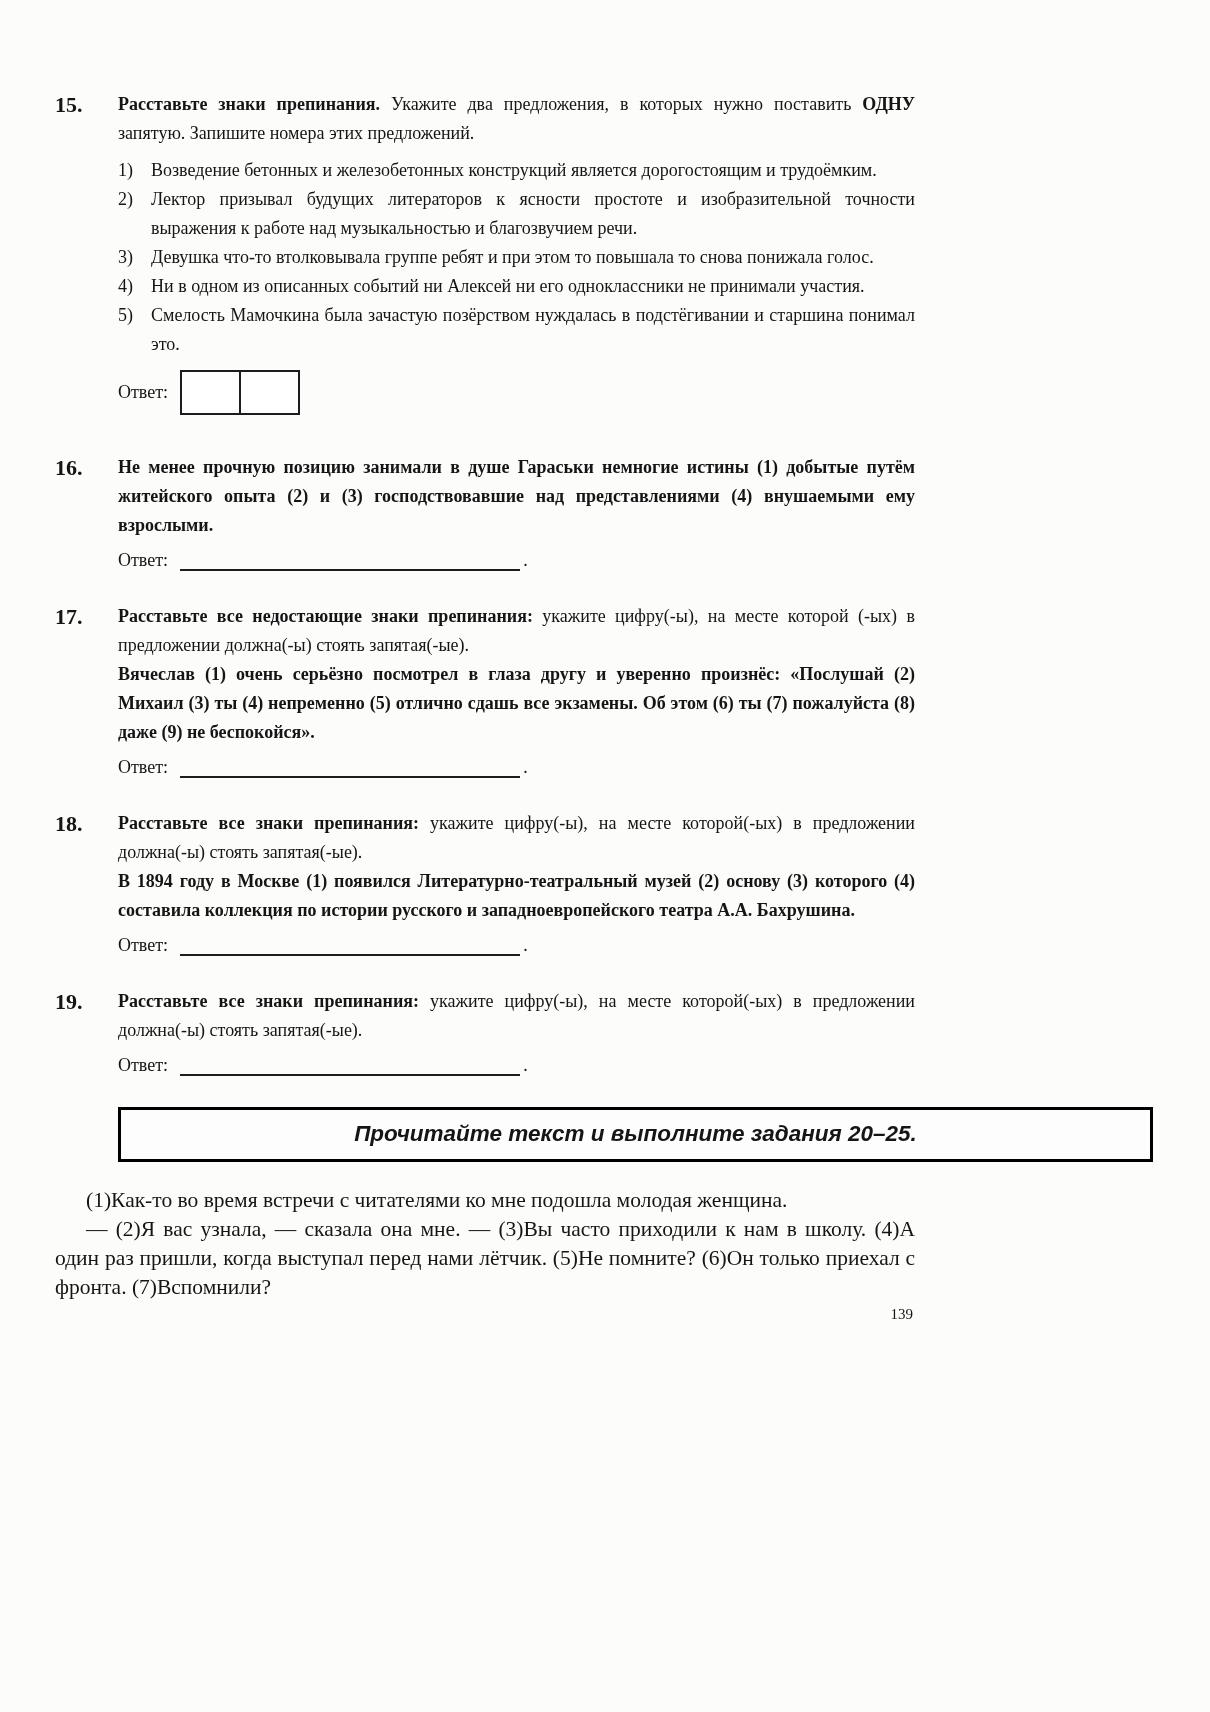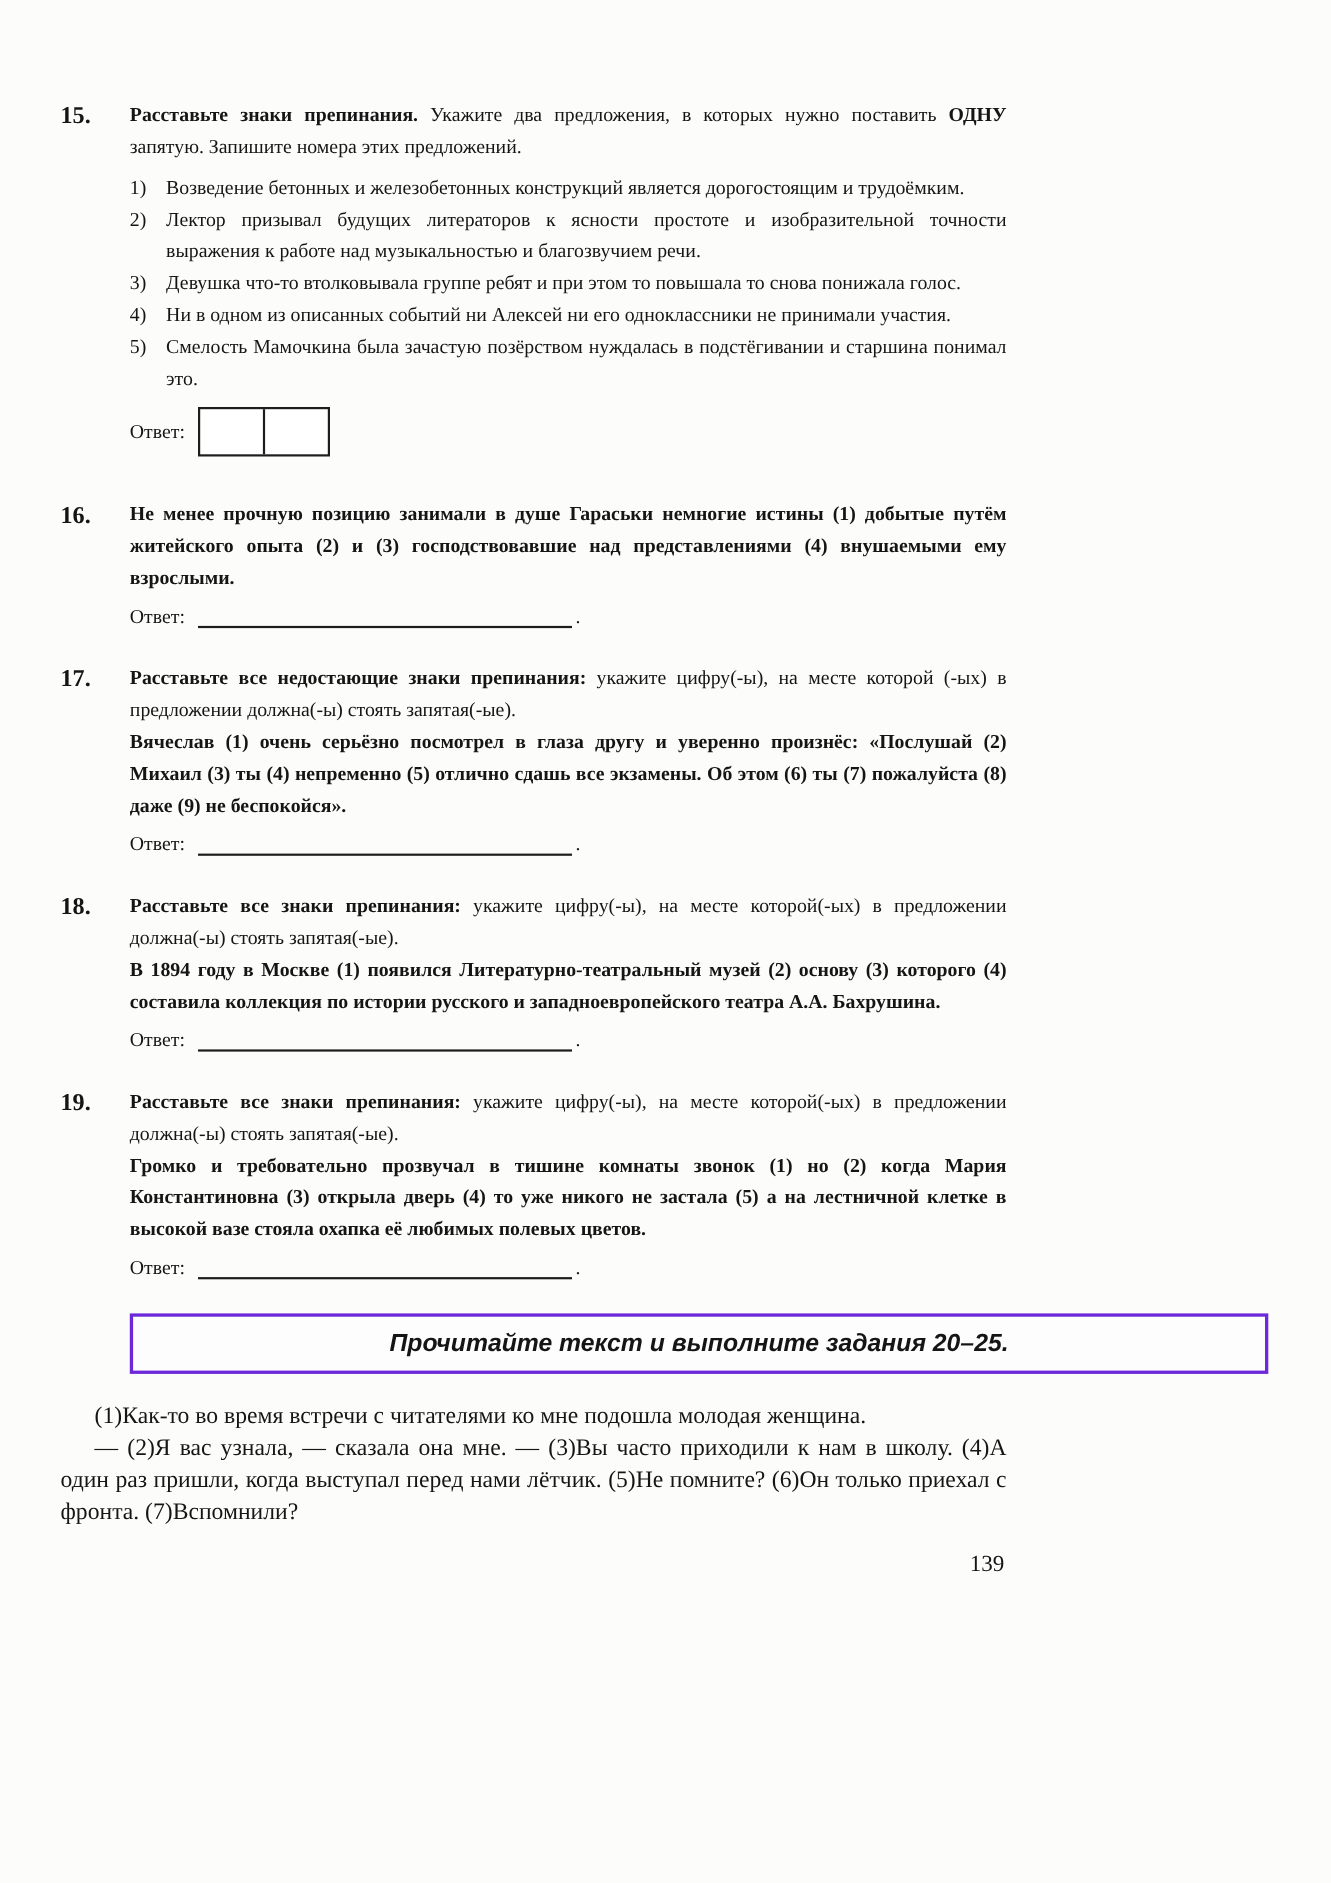--- a/index.html
+++ b/index.html
@@ -60,42 +60,42 @@
     width: 340px;
     height: 20px;
     border-bottom: 2px solid #1d1d1d;
   }
   .ans-dot { margin-left: 3px; }
   
   .banner {
     box-sizing: border-box;
     margin: 10px 0 24px 63px;
     width: 1035px;
-    border: 3px solid #6d28d9;
+    border: 3px solid #000000;
     background: #fdfdfd;
     text-align: center;
     padding: 11px 0 12px 0;
     font-family: "Liberation Sans", "DejaVu Sans", sans-serif;
     font-weight: 700;
     font-style: italic;
     font-size: 22.5px;
     line-height: 26px;
   }
   
   .reading { font-size: 21.5px; line-height: 29px; }
   .reading p {
     margin: 0;
     text-indent: 31px;
     text-align: justify;
   }
   
   .pagenum {
-    margin-top: 20px;
+    margin-top: 4px;
     text-align: right;
-    font-size: 21px;
+    font-size: 15px;
     padding-right: 2px;
   }
 </style>
 </head>
 <body>
 
 <div class="sheet">
 
   <div class="task task--gap-lg">
     <div class="task-num">15.</div>
@@ -168,21 +168,20 @@
         <span class="ans-line"></span>
         <span class="ans-dot">.</span>
       </div>
     </div>
   </div>
 
   <div class="task task--gap-sm">
     <div class="task-num">19.</div>
     <div class="task-body">
       <p class="instr"><span class="b">Расставьте все знаки препинания:</span><span> укажите цифру(-ы), на месте которой(-ых) в предложении должна(-ы) стоять запятая(-ые).</span></p>
-      <p class="sentence">Громко и требовательно прозвучал в тишине комнаты звонок (1) но (2) когда Мария Константиновна (3) открыла дверь (4) то уже никого не застала (5) а на лестничной клетке в высокой вазе стояла охапка её любимых полевых цветов.</p>
       <div class="answer-row answer-row--line">
         <span class="ans-label">Ответ:</span>
         <span class="ans-line"></span>
         <span class="ans-dot">.</span>
       </div>
     </div>
   </div>
 
   <div class="banner">
     <span>Прочитайте текст и выполните задания 20–25.</span>

